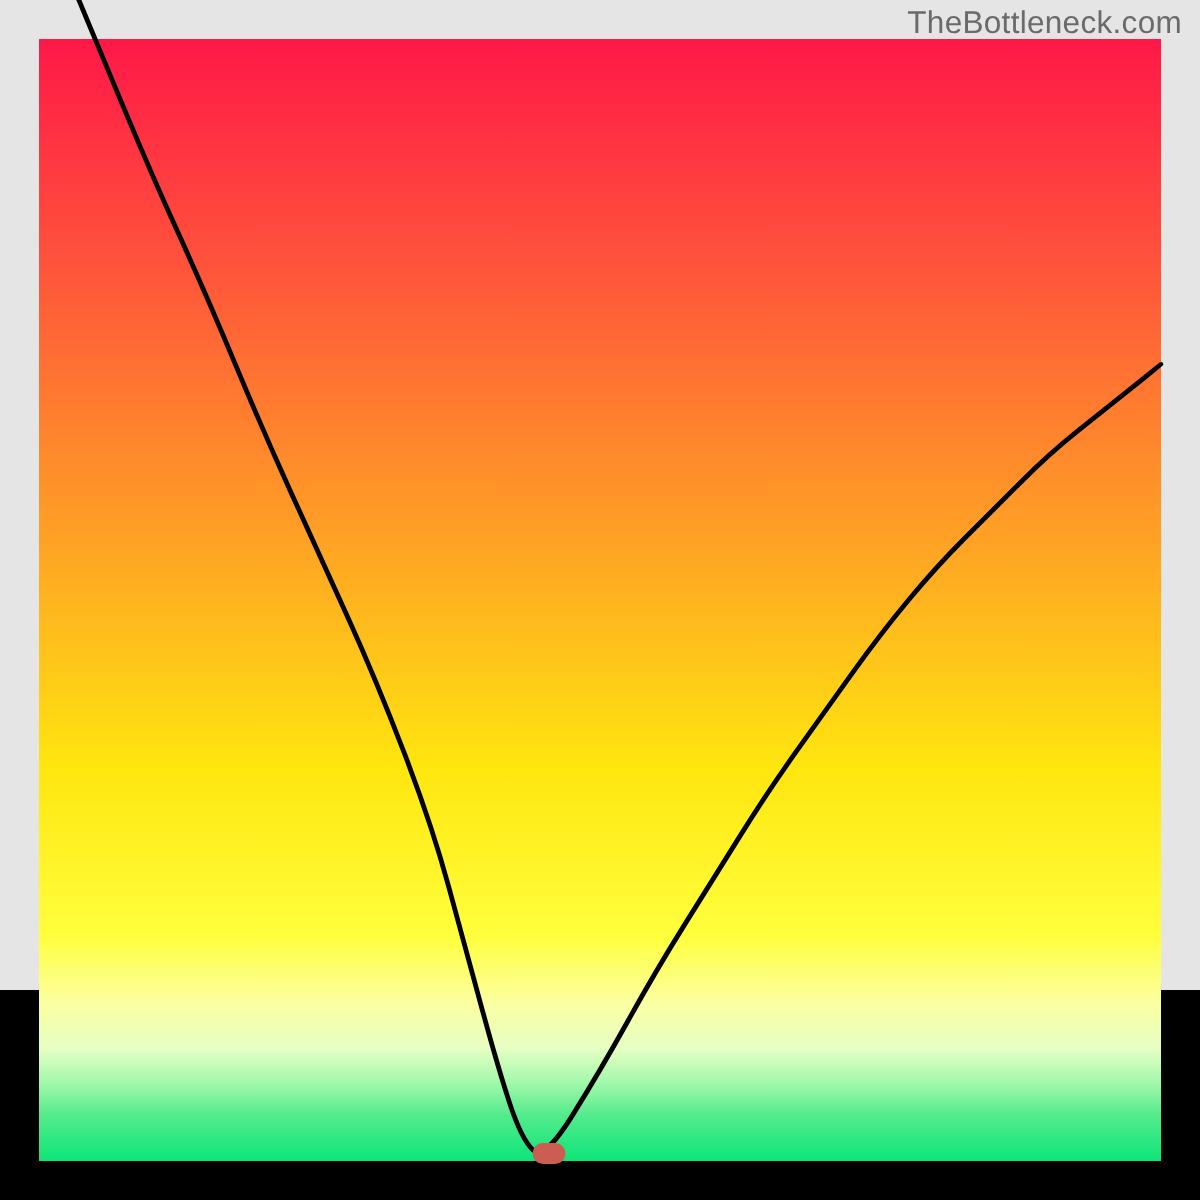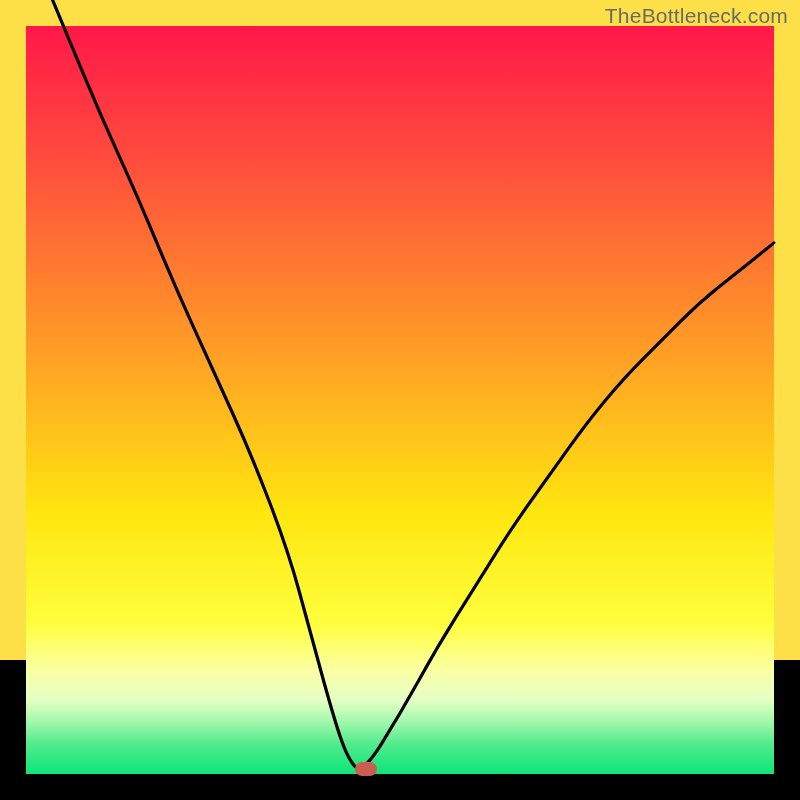--- a/index.html
+++ b/index.html
@@ -10,21 +10,21 @@
     background: #000000;
     overflow: hidden;
     font-family: Arial, Helvetica, sans-serif;
   }
   .frame {
     position: absolute;
     left: 0;
     top: 0;
     width: 800px;
     height: 660px;
-    background: #fde047;
+    background: #e5e5e5;
   }
   .plot-area {
     position: absolute;
     left: 26px;
     top: 26px;
     width: 748px;
     height: 748px;
     
     background: linear-gradient(
       to bottom,

